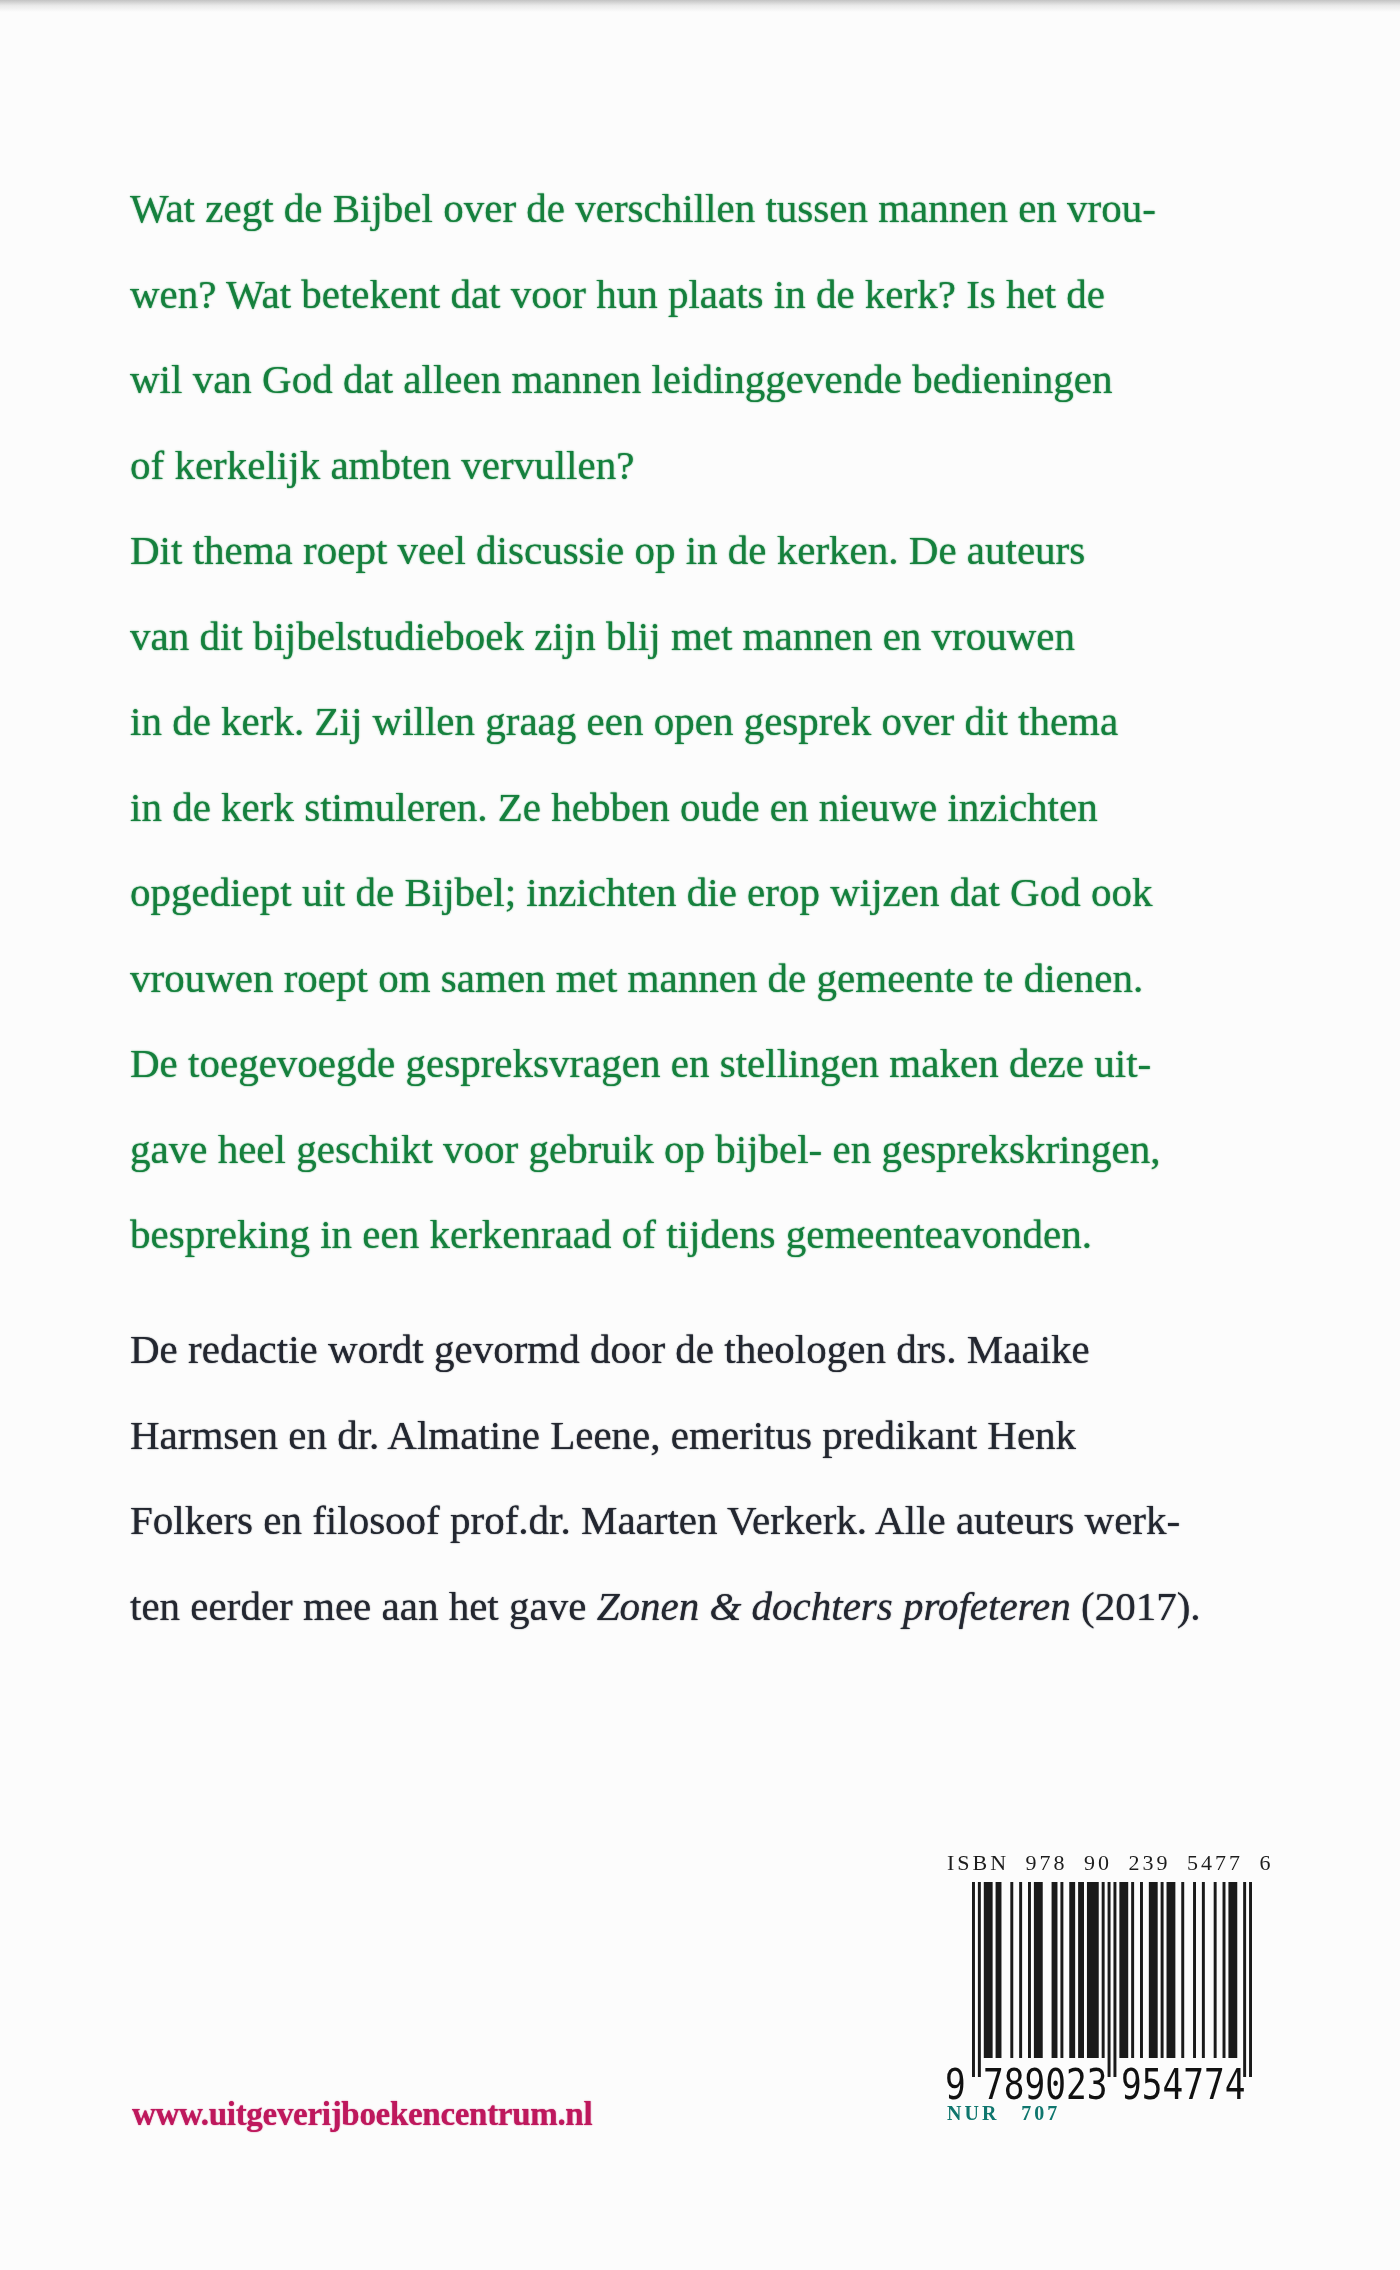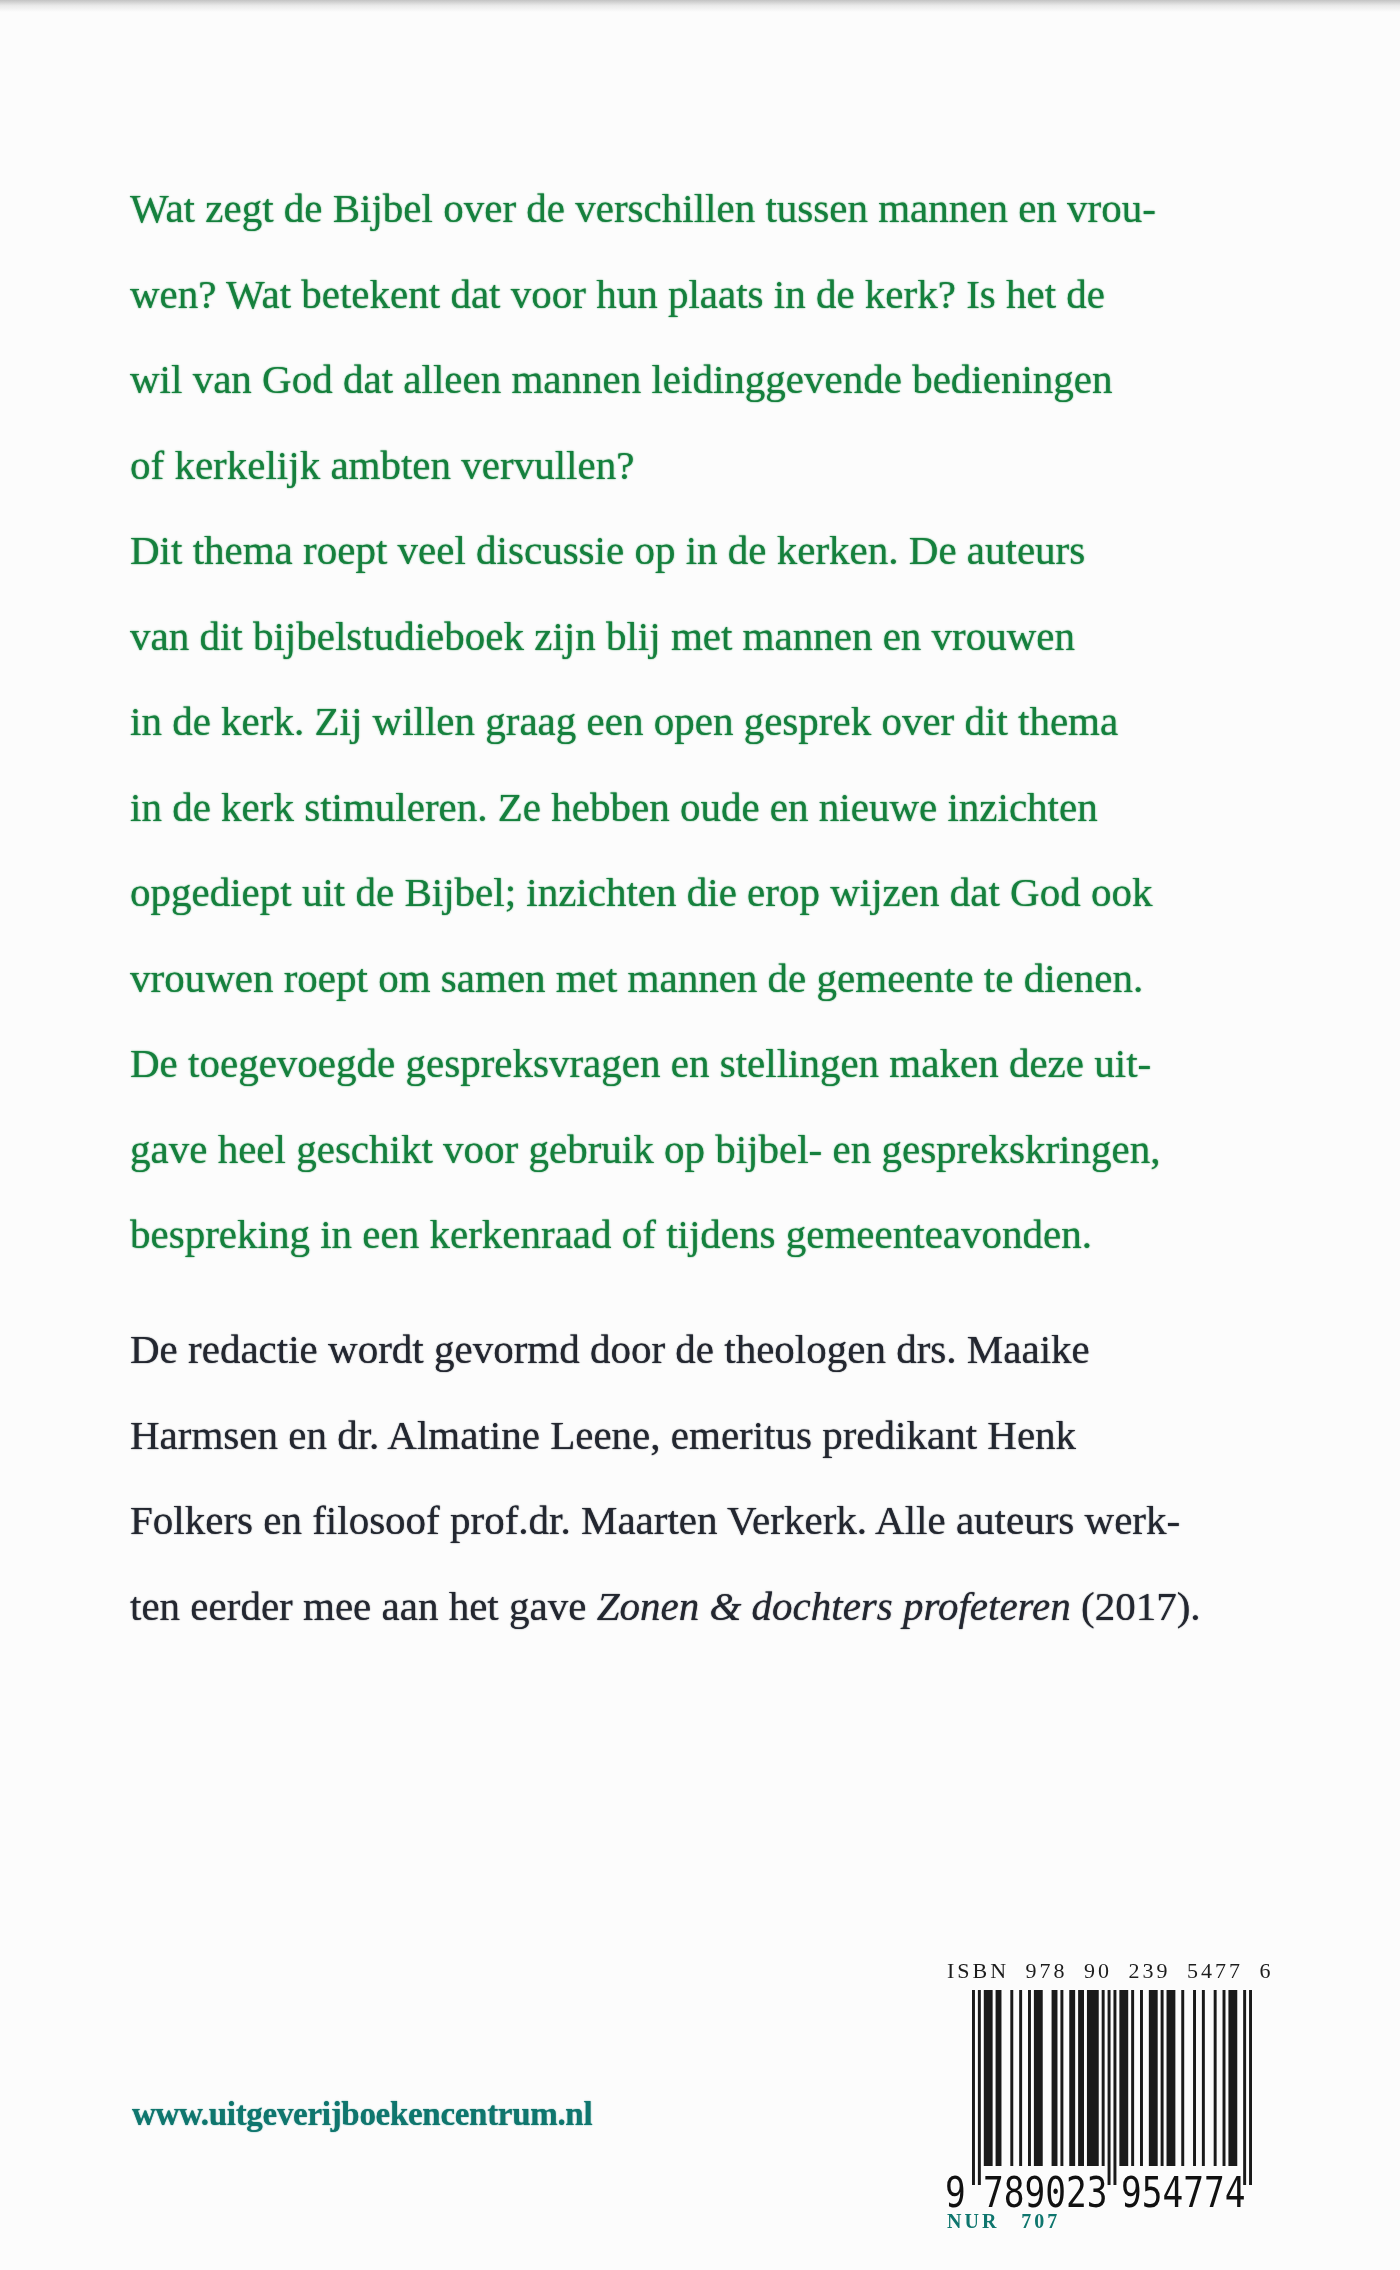--- a/index.html
+++ b/index.html
@@ -27,21 +27,21 @@
     text-shadow: 0 0 1.2px;
   }
   .editors em { font-style: italic; }
   .website {
     position: absolute; left: 132px; top: 2096px;
     font-size: 33px; font-weight: bold;
     letter-spacing: -0.3px;
     text-shadow: 0 0 1.2px;
   }
   .barcode {
-    position: absolute; left: 947px; top: 1958px;
+    position: absolute; left: 947px; top: 1850px;
     width: 310px; height: 280px;
     color: #161616;
   }
   .isbn-line {
     position: absolute; left: 0; top: 0;
     font-size: 22px; letter-spacing: 3px; word-spacing: 8px;
     white-space: pre; color: #1d1d1d;
   }
   .bars {
     position: absolute; left: 25px; top: 32px;
@@ -80,21 +80,21 @@
 opgediept uit de Bijbel; inzichten die erop wijzen dat God ook
 vrouwen roept om samen met mannen de gemeente te dienen.
 De toegevoegde gespreksvragen en stellingen maken deze uit-
 gave heel geschikt voor gebruik op bijbel- en gesprekskringen,
 bespreking in een kerkenraad of tijdens gemeenteavonden.</div>
 
 <div class="editors" style="color: rgb(35, 39, 48);"><span>De redactie wordt gevormd door de theologen drs. Maaike
 Harmsen en dr. Almatine Leene, emeritus predikant Henk
 Folkers en filosoof prof.dr. Maarten Verkerk. Alle auteurs werk-</span><br><span>ten eerder mee aan het gave </span><em>Zonen &amp; dochters profeteren</em><span> (2017).</span></div>
 
-<div class="website" style="color: #0f766e; text-align: right;">www.uitgeverijboekencentrum.nl</div>
+<div class="website" style="color: #be185d; text-align: right;">www.uitgeverijboekencentrum.nl</div>
 
 <div class="barcode">
   <div class="isbn-line">ISBN 978 90 239 5477 6</div>
   <svg class="bars" viewBox="0 0 280 195" preserveAspectRatio="none">
       <rect x="0.00" y="0" width="2.95" height="195" fill="#1a1a1a"></rect>
       <rect x="5.89" y="0" width="2.95" height="195" fill="#1a1a1a"></rect>
       <rect x="11.79" y="0" width="8.84" height="176" fill="#1a1a1a"></rect>
       <rect x="23.58" y="0" width="5.89" height="176" fill="#1a1a1a"></rect>
       <rect x="38.32" y="0" width="2.95" height="176" fill="#1a1a1a"></rect>
       <rect x="47.16" y="0" width="2.95" height="176" fill="#1a1a1a"></rect>

